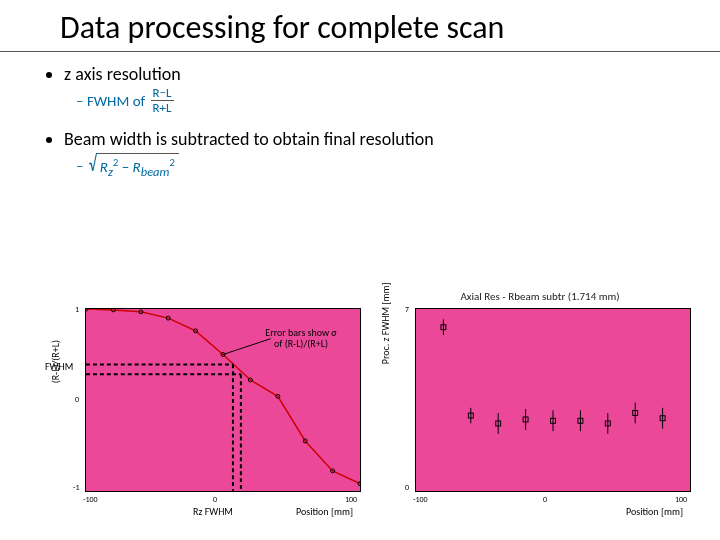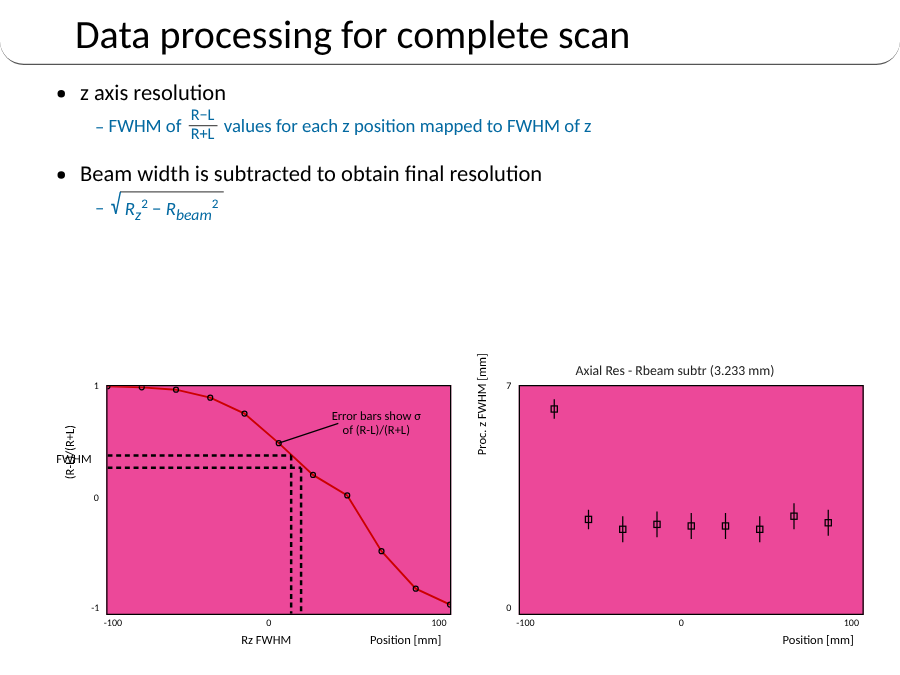--- a/index.html
+++ b/index.html
@@ -11,21 +11,20 @@
     font-family: Calibri, Arial, sans-serif;
     color: #000;
     position: relative;
     overflow: hidden;
   }
   .title {
     font-size: 32px;
     padding: 8px 30px 4px 60px;
     border-bottom: 1px solid #555;
     font-weight: 400;
-    border-radius: 19px;
   }
   .content {
     padding: 10px 36px 0 36px;
   }
   ul.l1 { margin: 0; padding-left: 28px; list-style: disc; font-size: 18px; line-height: 1.35; }
   ul.l2 { margin: 2px 0 10px 0; padding-left: 28px; list-style: none; font-size: 15px; color: #0369a1; }
   ul.l2 li::before { content: "– "; margin-left: -16px; }
   .frac { display: inline-block; vertical-align: middle; text-align: center; font-size: 13px; line-height: 1.05; margin: 0 2px; position: relative; top: -2px;}
   .frac .num { border-bottom: 1px solid #555; display: block; padding: 0 2px; }
   .frac .den { display: block; padding: 0 2px; }
@@ -56,21 +55,21 @@
 </head>
 <body>
 
 <div class="title">Data processing for complete scan</div>
 
 <div class="content">
   <ul class="l1">
     <li>z axis resolution</li>
     <ul class="l2">
       <li>
-        <span>FWHM of </span><span class="frac"><span class="num">R−L</span><span class="den">R+L</span></span><span> values for each z position mapped to FWHM of z</span>
+        <span>FWHM of </span><span class="frac"><span class="num">R−L</span><span class="den">R+L</span></span>
       </li>
     </ul>
     <li>Beam width is subtracted to obtain final resolution</li>
     <ul class="l2">
       <li>
         <span class="sqrt">
             <span class="rad">√</span>
             <span class="body"><i>R<sub>z</sub></i><sup>2</sup> − <i>R<sub>beam</sub></i><sup>2</sup></span>
           </span>
       </li>
@@ -117,21 +116,21 @@
 
     <div class="tick-x" style="left:28px; bottom:16px;">-100</div>
     <div class="tick-x" style="left:158px; bottom:16px;">0</div>
     <div class="tick-x" style="left:290px; bottom:16px;">100</div>
     <div class="tick-y" style="left:20px; top:14px;">1</div>
     <div class="tick-y" style="left:20px; top:104px;">0</div>
     <div class="tick-y" style="left:18px; top:192px;">-1</div>
   </div>
 
   <div class="plot right">
-    <div class="ptitle">Axial Res - Rbeam subtr (3.233 mm)</div>
+    <div class="ptitle">Axial Res - Rbeam subtr (1.714 mm)</div>
     <div class="ylabel">Proc. z FWHM [mm]</div>
     <div class="plotarea">
       <svg class="curve" viewBox="0 0 276 184" preserveAspectRatio="none">
 
         <g stroke="#000" stroke-width="1" fill="none">
 
           <line x1="27.6" y1="10.5" x2="27.6" y2="26.3"></line>
             <rect x="25.1" y="15.9" width="5" height="5"></rect>
           <line x1="55.2" y1="99.9" x2="55.2" y2="115.6"></line>
             <rect x="52.7" y="105.2" width="5" height="5"></rect>

